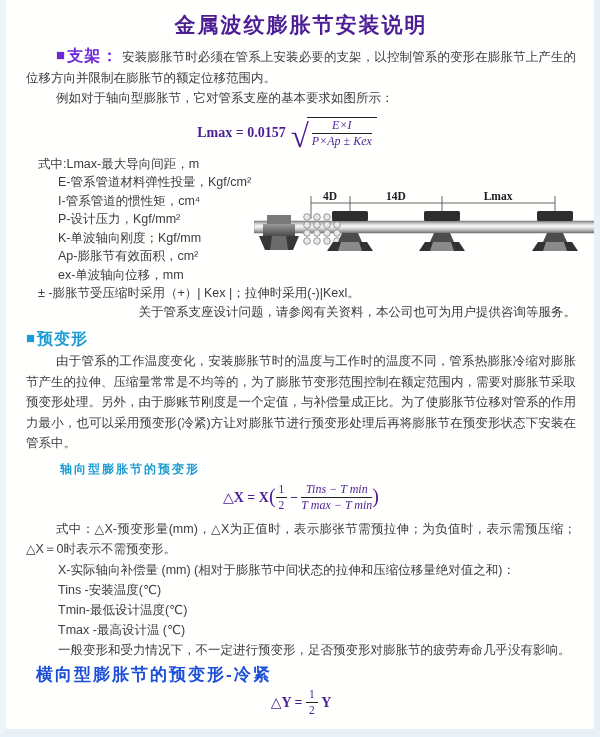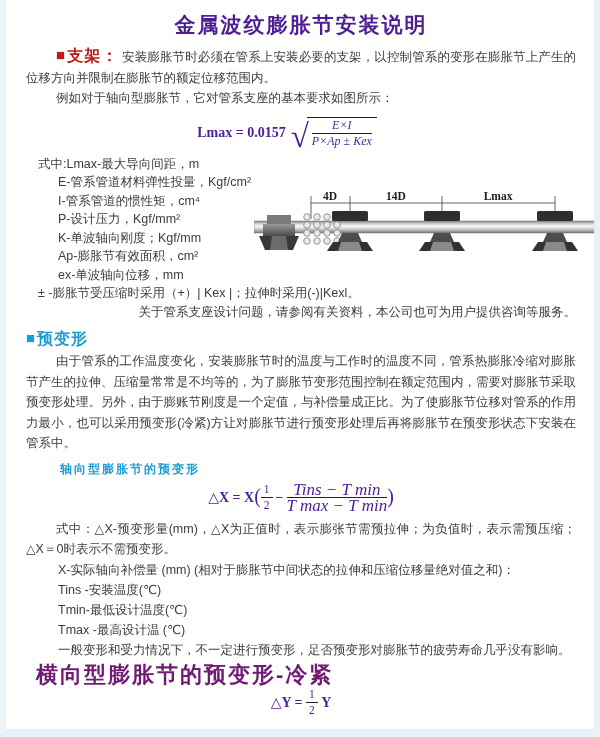--- a/index.html
+++ b/index.html
@@ -12,42 +12,42 @@
     padding:2px 18px 0 20px;
     font-family:"Liberation Sans","DejaVu Sans",sans-serif;
     color:#3c3c3c;
   }
   .title {
     margin:10px 0 8px; text-align:center; font-size:21px; line-height:26px;
     font-weight:bold; color:#4c1d95; letter-spacing:2px;
   }
   .para { font-size:12.5px; line-height:20.5px; text-align:justify; color:#3c3c3c; }
   .indent { text-indent:2.4em; }
-  .sec-inline { font-size:16px; font-weight:bold; color:#b91c1c; letter-spacing:1px; }
+  .sec-inline { font-size:16px; font-weight:bold; color:#6d28d9; letter-spacing:1px; }
   .sq { font-size:15px; margin-right:1px; position:relative; top:-1px; }
   .sec-head { margin:7px 0 2px; font-size:16px; line-height:21px; font-weight:bold; color:#1b9cd3; letter-spacing:1px; }
   .sub-head { margin:5px 0 2px 34px; font-size:12px; line-height:20px; font-weight:bold; color:#1b9cd3; letter-spacing:2px; }
-  .sub-head2 { margin:4px 0 0 10px; font-size:22px; line-height:22px; font-weight:bold; color:#701a75; letter-spacing:2px; }
+  .sub-head2 { margin:4px 0 0 10px; font-size:17px; line-height:22px; font-weight:bold; color:#1d4ed8; letter-spacing:2px; }
 
   
   .formula { display:flex; justify-content:center; align-items:center;
     font-family:"Liberation Serif","DejaVu Serif",serif; color:#4c1d95; }
   .f-lmax { margin:6px 28px 4px 0; height:36px; }
   .f-lmax .lhs { font-weight:bold; font-size:14px; margin-right:5px; }
   .sqrt-sign { font-size:33px; font-weight:normal; line-height:0; position:relative; top:3px; margin-right:-2px; }
   .radicand { display:inline-block; border-top:1.4px solid #222; padding:1px 5px 0 5px; }
   .frac { display:inline-block; text-align:center; vertical-align:middle; font-size:12px; font-style:italic; }
   .frac .num { display:block; border-bottom:1.2px solid #222; padding:0 3px 1px; line-height:13px; }
   .frac .den { display:block; padding-top:1px; line-height:13px; }
   .radicand .frac .num { border-bottom:1.2px solid #222; }
   .f-dx { margin:2px 0 4px; height:34px; font-size:14px; font-weight:bold; }
   .f-dx .op { margin:0 3px; font-weight:bold; }
   .paren { font-size:20px; font-weight:normal; position:relative; top:-1px; }
   .sfrac { font-weight:normal; font-style:normal; font-size:11.5px; }
-  .ifrac { font-weight:normal; font-style:italic; font-size:17px; }
+  .ifrac { font-weight:normal; font-style:italic; font-size:12px; }
   .f-dy { margin:2px 0 2px; height:30px; font-size:14px; font-weight:bold; }
 
   
   .defs { font-size:12.5px; line-height:18.5px; color:#3c3c3c; }
   .defs .d-first { margin-left:12px; }
   .defs .d-item  { margin-left:32px; }
   .defs .d-pm    { margin-left:12px; }
   .defs .d-note  { margin-left:38px;text-align:right; }
 
   .lines { font-size:12.5px; line-height:20px; color:#3c3c3c; }

